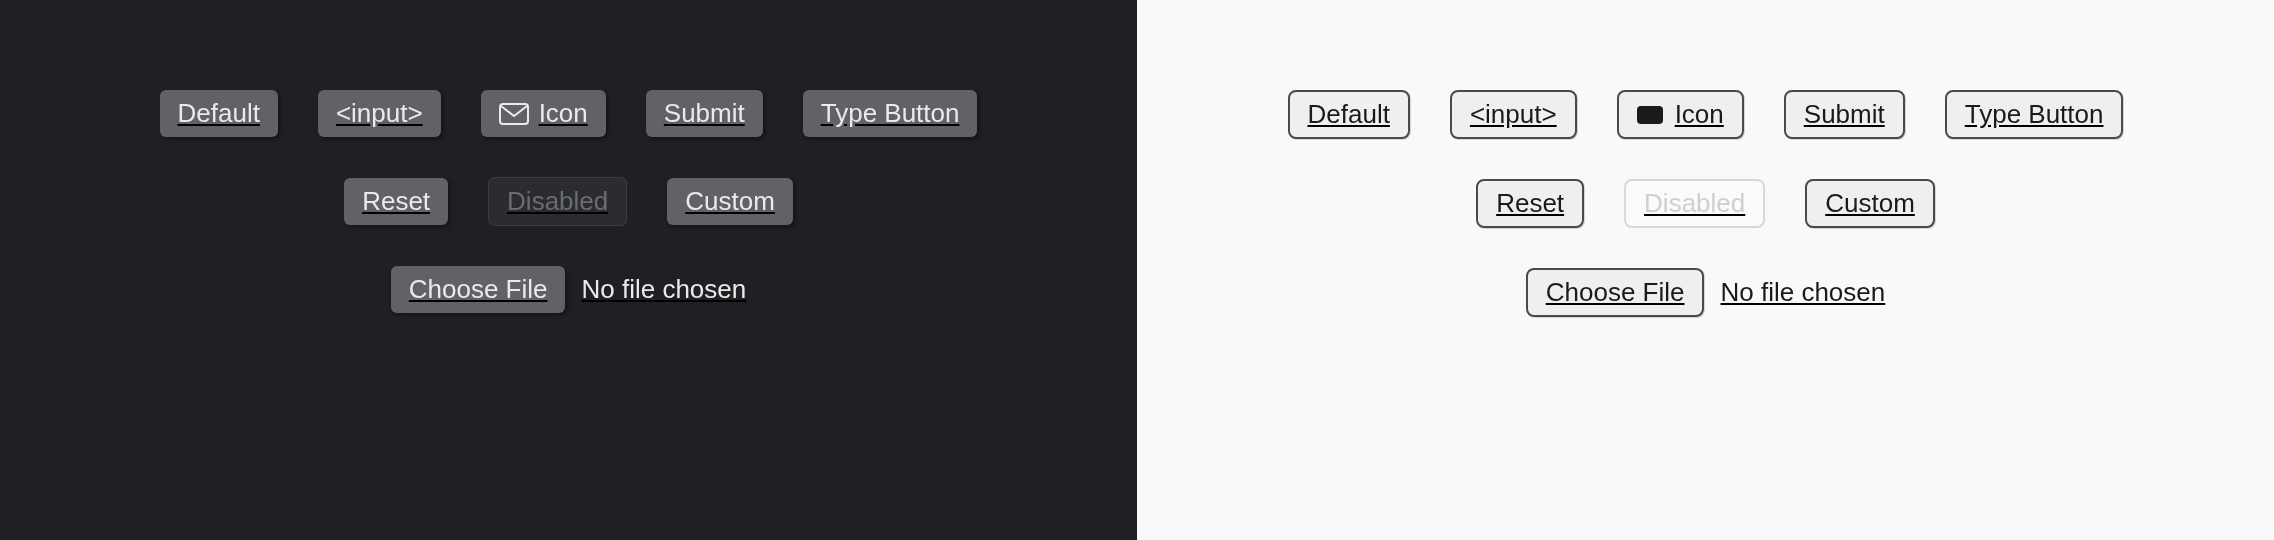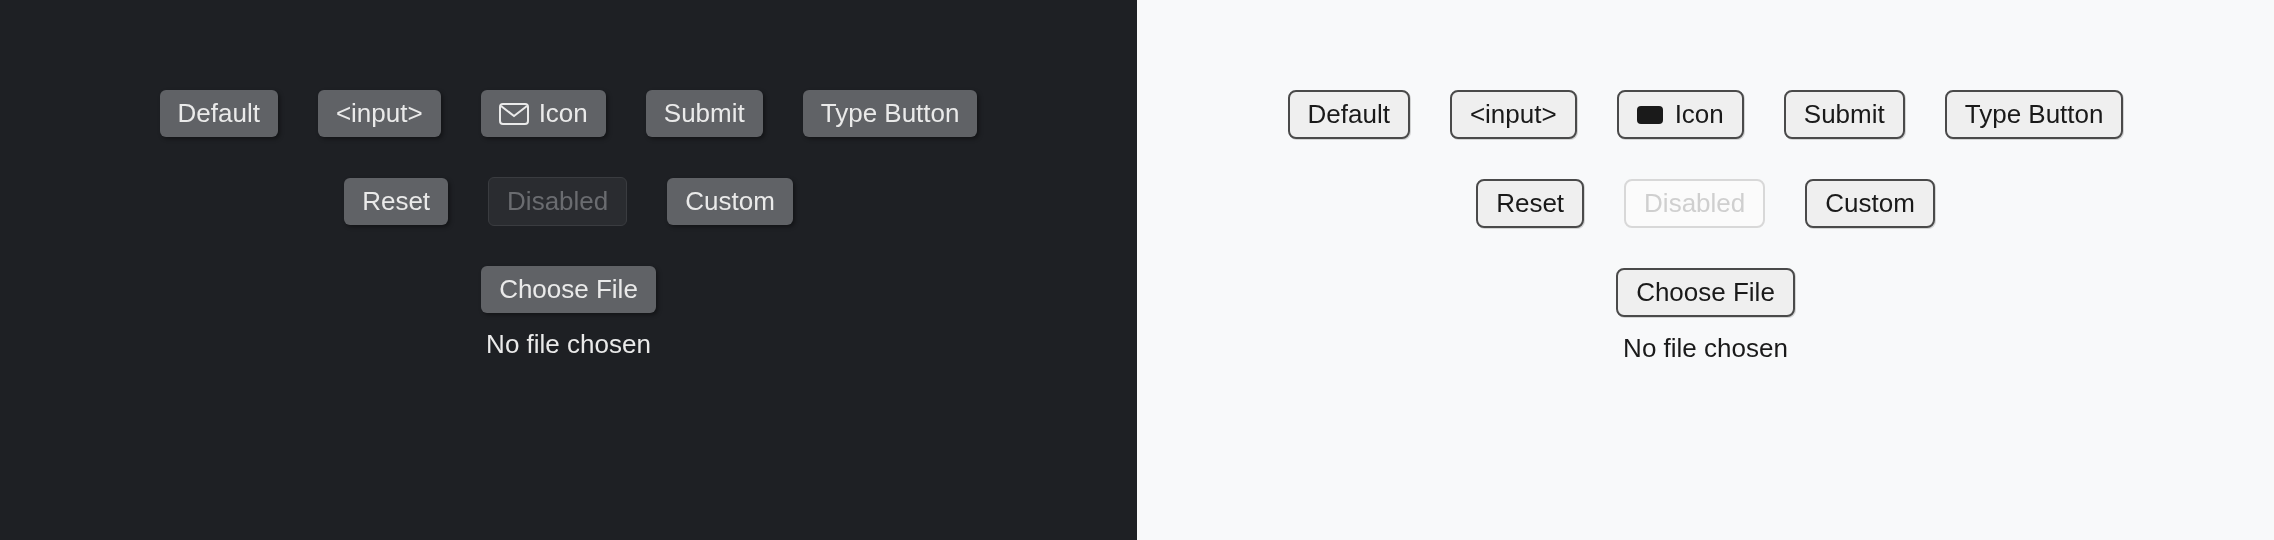--- a/index.html
+++ b/index.html
@@ -1,18 +1,18 @@
 <!DOCTYPE html>
 <html><head>
   <meta charset="utf-8">
   <style>
     * { margin: 0; padding: 0; box-sizing: border-box; }
     body { font-family: -apple-system, BlinkMacSystemFont, "Segoe UI", Arial, sans-serif; }
     .container { display: flex; width: 2274px; height: 540px; }
-    .panel { width: 50%; padding: 90px 60px; display: flex; flex-direction: column; align-items: center; gap: 40px; }
+    .panel { width: 50%; padding: 90px 60px; display: flex; flex-direction: column; align-items: center; gap: 40px; text-decoration: underline; }
     .panel.dark { background: #1e2024; }
     .panel.light { background: #f8f9fa; }
     .row { display: flex; gap: 40px; align-items: center; justify-content: center; flex-wrap: wrap; }
 
     
     .dark .btn {
       background: #606266;
       color: #eaeaea;
       border: none;
       border-radius: 6px;
@@ -48,21 +48,21 @@
     }
     .light .btn.disabled {
       background: #fbfbfb;
       color: #cfcfcf;
       border: 2px solid #d8d8d8;
       cursor: not-allowed;
       box-shadow: none;
     }
 
     .icon-box { display: inline-flex; align-items: center; justify-content: center; }
-    .file-row { display: flex; align-items: center; gap: 16px; flex-direction: column; }
+    .file-row { display: flex; align-items: center; gap: 16px; }
     .dark .file-label { color: #eaeaea; font-size: 26px; }
     .light .file-label { color: #1a1a1a; font-size: 26px; }
   </style>
 </head>
 <body>
 
 <div class="container">
 
   <div class="panel dark">
     <div class="row">

